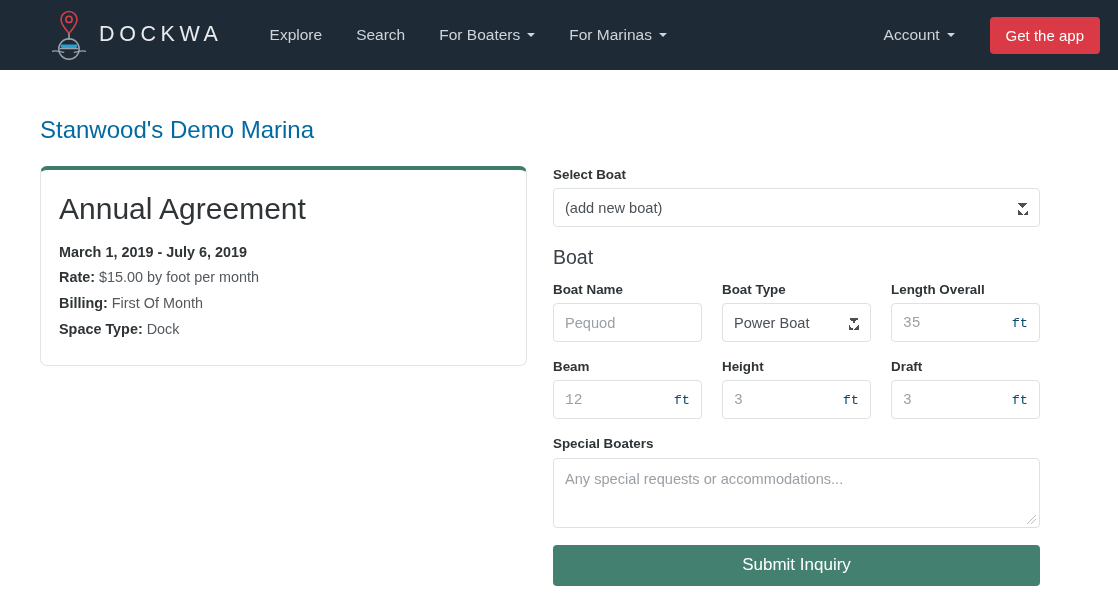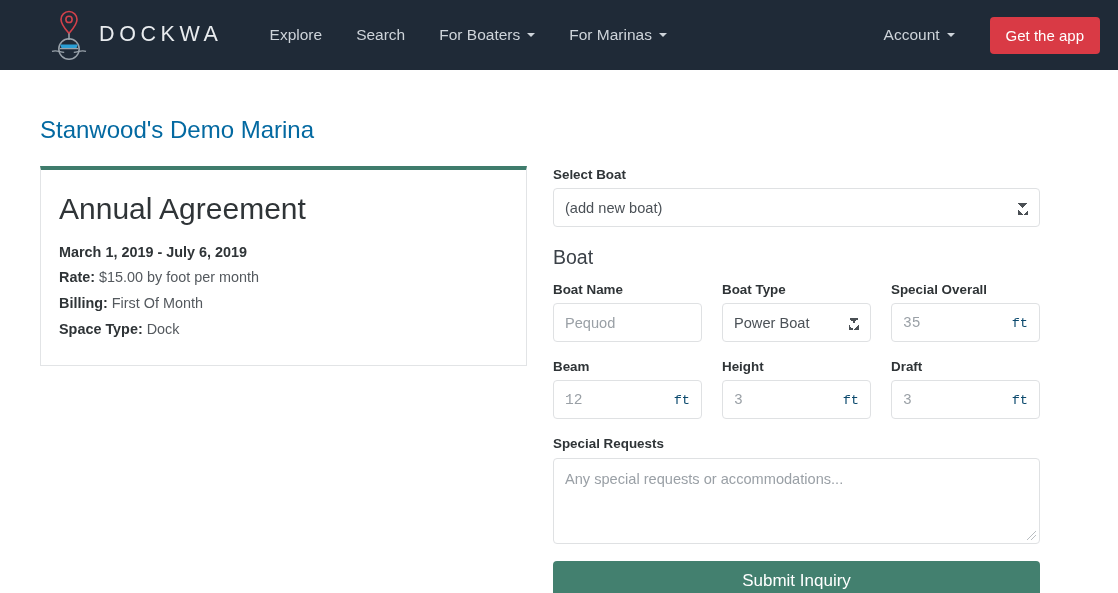--- a/index.html
+++ b/index.html
@@ -111,21 +111,21 @@
   }
 
   
   .col-left {
     width: 487px;
     flex: 0 0 487px;
   }
   .agreement-card {
     border: 1px solid #e2e4e6;
     border-top: 4px solid #3f7c6c;
-    border-radius: 0;
+    border-radius: 7px;
     background: #ffffff;
     padding: 22px 6px 24px 18px;
   }
   .agreement-title {
     font-size: 30px;
     font-weight: 400;
     color: #2f3437;
     margin: 0 0 18px 0;
     line-height: 1.15;
   }
@@ -215,21 +215,21 @@
     right: 12px;
     top: 50%;
     transform: translateY(-50%);
     font-size: 13.6px;
     color: #0c4a6e;
     pointer-events: none;
   }
 
   .textarea-wrap { position: relative; margin-top: 0; }
   textarea.ctrl {
-    height: 86px;
+    height: 70px;
     padding: 10px 11px;
     line-height: 1.45;
     resize: none;
     display: block;
   }
   .resize-grip {
     position: absolute;
     right: 3px;
     bottom: 3px;
     width: 11px;
@@ -345,21 +345,21 @@
       </div>
 
       <div class="cell">
         <label class="field-label">Boat Type</label>
         <select class="ctrl">
           <option>Power Boat</option>
         </select>
       </div>
 
       <div class="cell">
-        <label class="field-label">Special Overall</label>
+        <label class="field-label">Length Overall</label>
         <div class="unit-wrap">
           <input type="text" class="ctrl" placeholder="35" style="">
           <span class="unit-suffix">ft</span>
         </div>
       </div>
     </div>
 
     <div class="grid3 row-gap">
       <div class="cell">
         <label class="field-label">Beam</label>
@@ -380,21 +380,21 @@
       <div class="cell">
         <label class="field-label">Draft</label>
         <div class="unit-wrap">
           <input type="text" class="ctrl" placeholder="3" style="">
           <span class="unit-suffix">ft</span>
         </div>
       </div>
     </div>
 
     <div class="row-gap">
-      <label class="field-label">Special Requests</label>
+      <label class="field-label">Special Boaters</label>
       <div class="textarea-wrap">
         <textarea class="ctrl" placeholder="Any special requests or accommodations..." style=""></textarea>
         <svg class="resize-grip" viewBox="0 0 11 11">
           <line x1="10" y1="1" x2="1" y2="10" stroke="#b9bdc1" stroke-width="1"></line>
           <line x1="10" y1="5" x2="5" y2="10" stroke="#b9bdc1" stroke-width="1"></line>
         </svg>
       </div>
     </div>
 
     <button class="btn-submit">Submit Inquiry</button>

